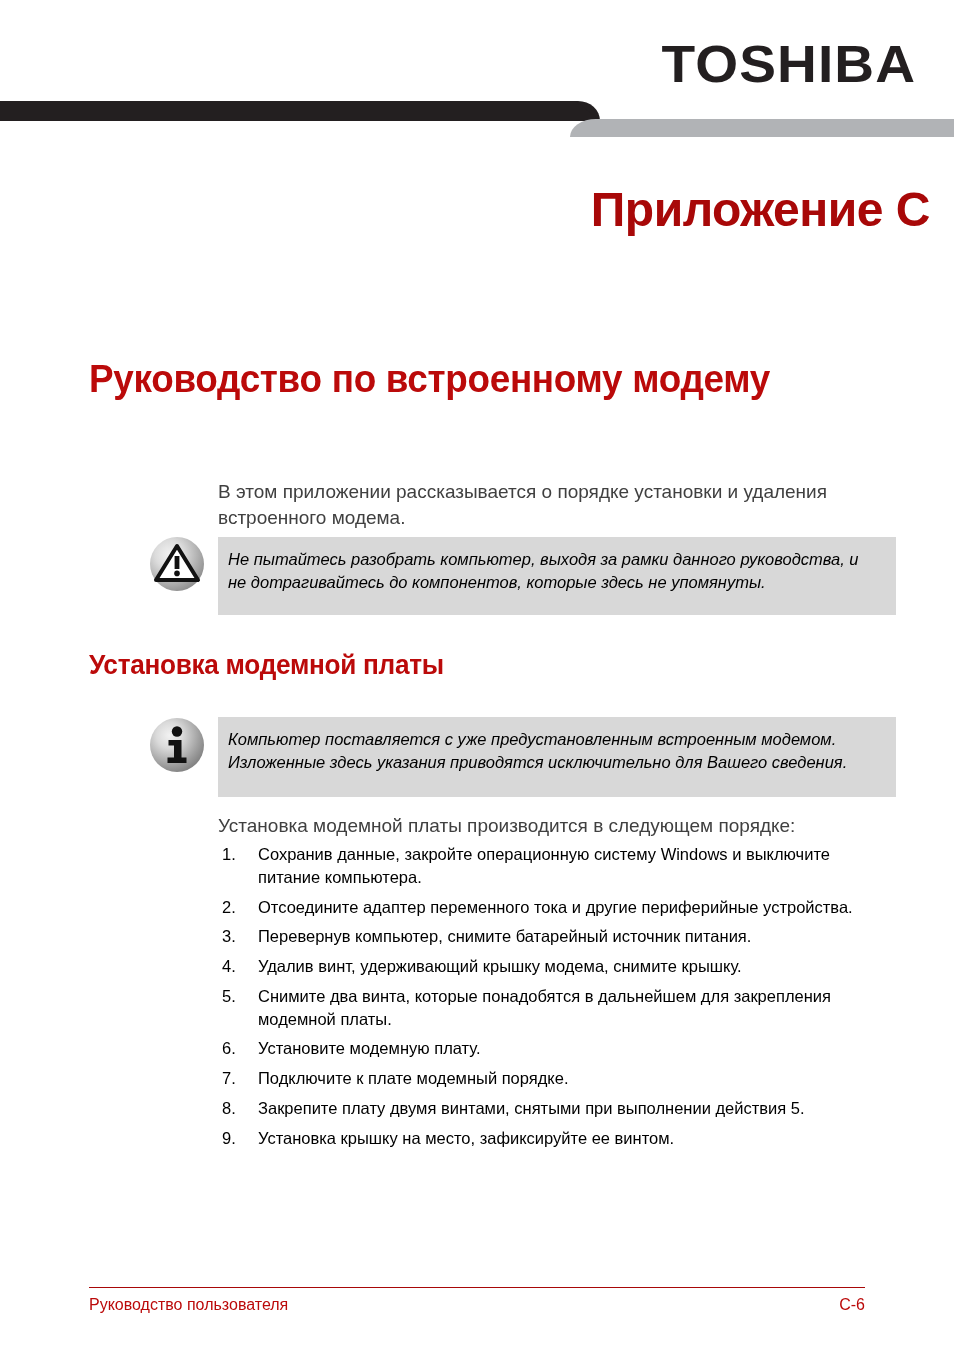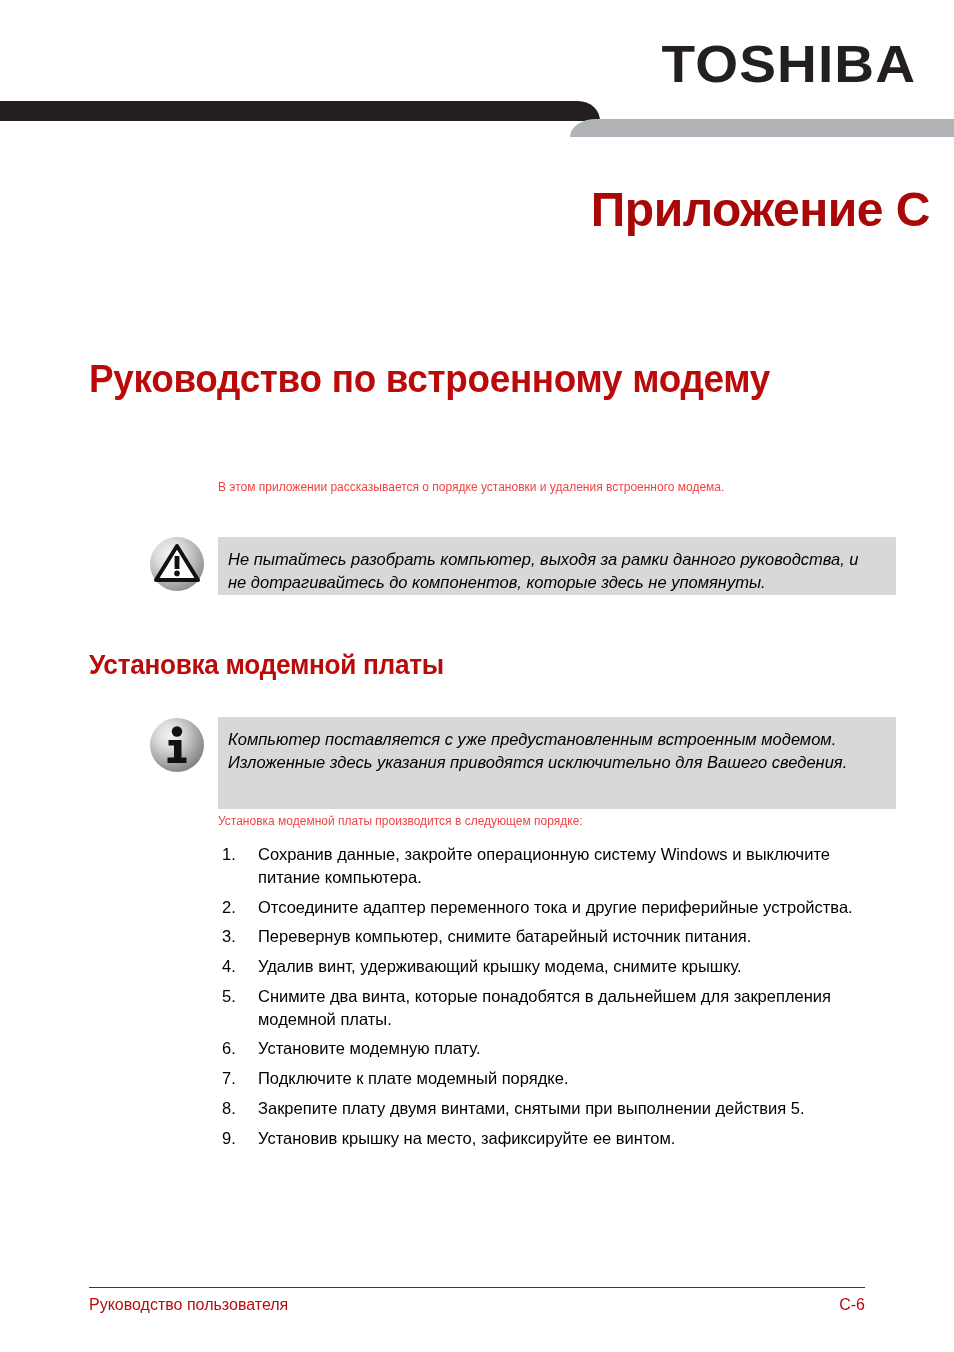--- a/index.html
+++ b/index.html
@@ -99,44 +99,44 @@
   .content {
     position: absolute;
     left: 0;
     top: 0;
     width: 954px;
   }
   .para {
     position: absolute;
     left: 218px;
     width: 660px;
-    font-size: 12px;
+    font-size: 19px;
     line-height: 1.38;
-    color: #ef4444;
+    color: #404040;
   }
   .para-intro { top: 479px; }
   .para-order { top: 813px; }
 
   
   .callout {
     position: absolute;
     left: 218px;
     width: 678px;
     background: #d8d8d8;
     box-sizing: border-box;
     padding: 11px 16px 14px 10px;
   }
   .callout-text {
     font-size: 16.5px;
     font-style: italic;
     line-height: 1.42;
     color: #000;
   }
-  .callout-warning { top: 537px; height: 58px; }
-  .callout-info { top: 717px; height: 92px; }
+  .callout-warning { top: 537px; height: 78px; }
+  .callout-info { top: 717px; height: 80px; }
 
   .callout-icon {
     position: absolute;
     width: 54px;
     height: 54px;
     border-radius: 50%;
   }
   .icon-warning {
     left: 150px;
     top: 537px;
@@ -273,21 +273,21 @@
     <div class="step">
       <span class="step-num">7.</span>
       <span class="step-text">Подключите к плате модемный порядке.</span>
     </div>
     <div class="step">
       <span class="step-num">8.</span>
       <span class="step-text">Закрепите плату двумя винтами, снятыми при выполнении действия 5.</span>
     </div>
     <div class="step">
       <span class="step-num">9.</span>
-      <span class="step-text">Установив крышку на место, зафиксируйте ее винтом.</span>
+      <span class="step-text">Установка крышку на место, зафиксируйте ее винтом.</span>
     </div>
   </div>
 
 </div>
 
 <div class="footer-rule"></div>
 <div class="footer">
   <span>Руководство пользователя</span>
   <span>C-6</span>
 </div>

